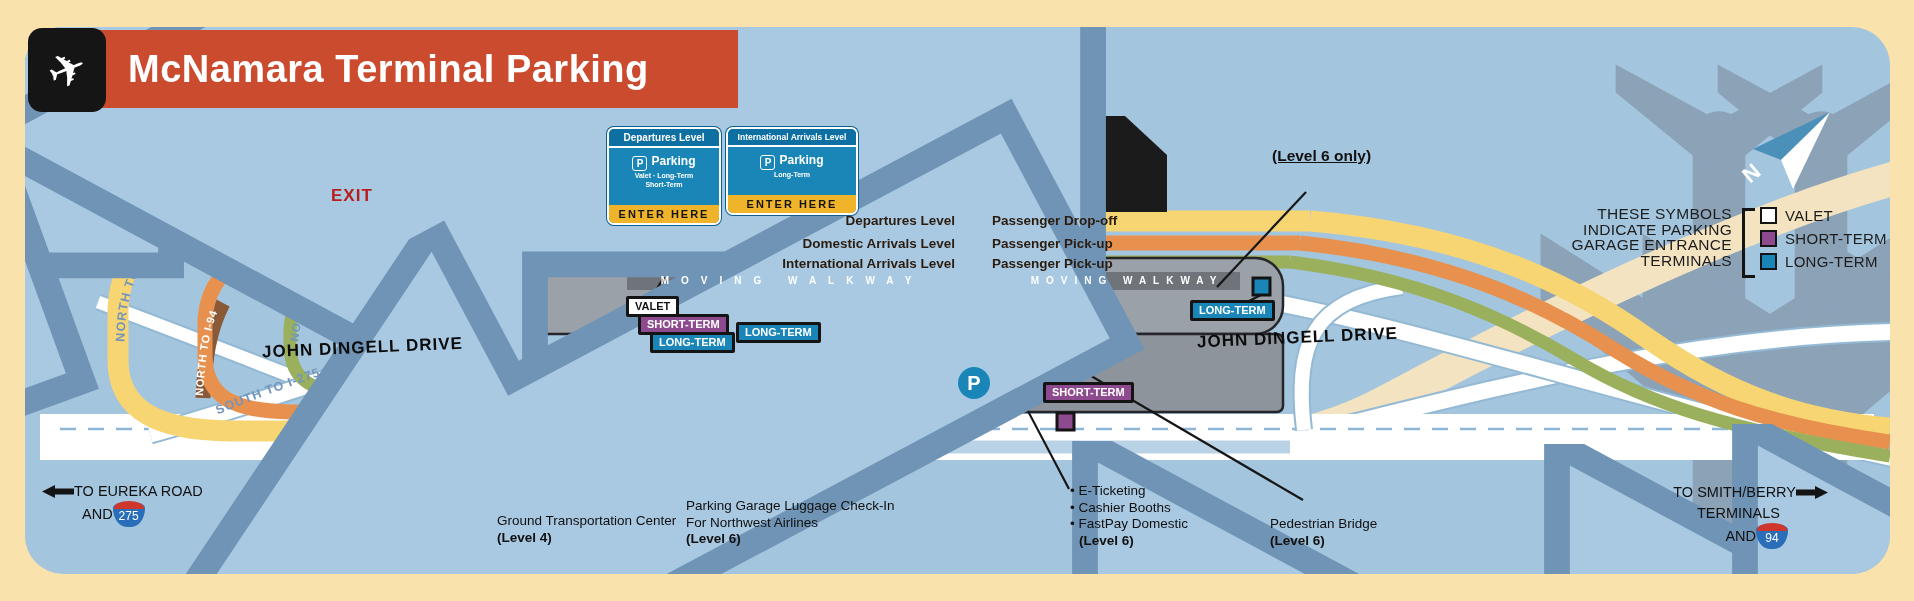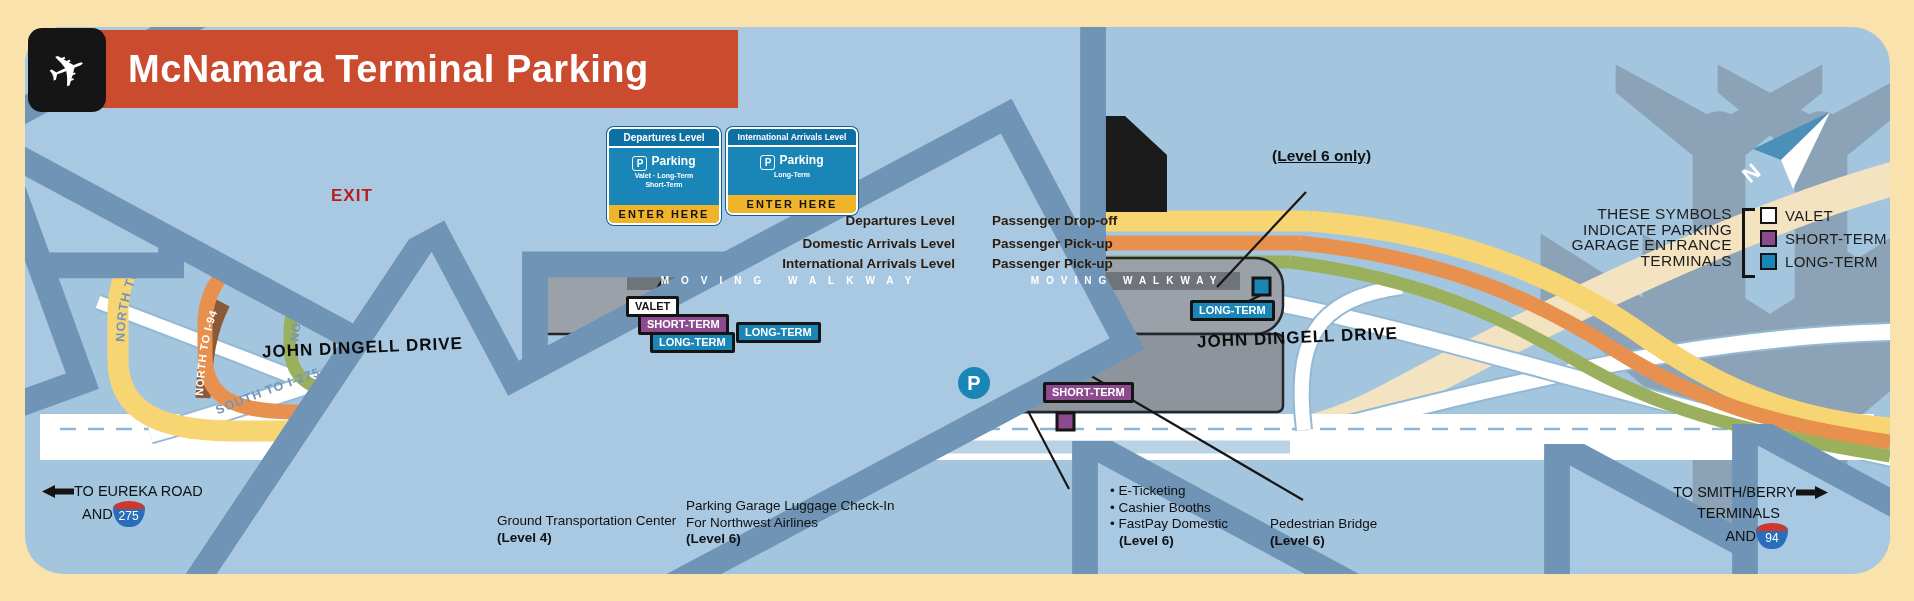--- a/index.html
+++ b/index.html
@@ -343,21 +343,21 @@
 
 <div class="abs co" style="left:497px;top:513px;">
   <div>Ground Transportation Center</div>
   <b>(Level 4)</b>
 </div>
 <div class="abs co" style="left:686px;top:498px;">
   <div>Parking Garage Luggage Check-In</div>
   <div>For Northwest Airlines</div>
   <b>(Level 6)</b>
 </div>
-<div class="abs co" style="left:1070px;top:483px;margin-left:40px;">
+<div class="abs co" style="left:1070px;top:483px;">
   <div>• E-Ticketing</div>
   <div>• Cashier Booths</div>
   <div>• FastPay Domestic</div>
   <b style="margin-left:9px;">(Level 6)</b>
 </div>
 <div class="abs co" style="left:1270px;top:516px;">
   <div>Pedestrian Bridge</div>
   <b>(Level 6)</b>
 </div>
 

